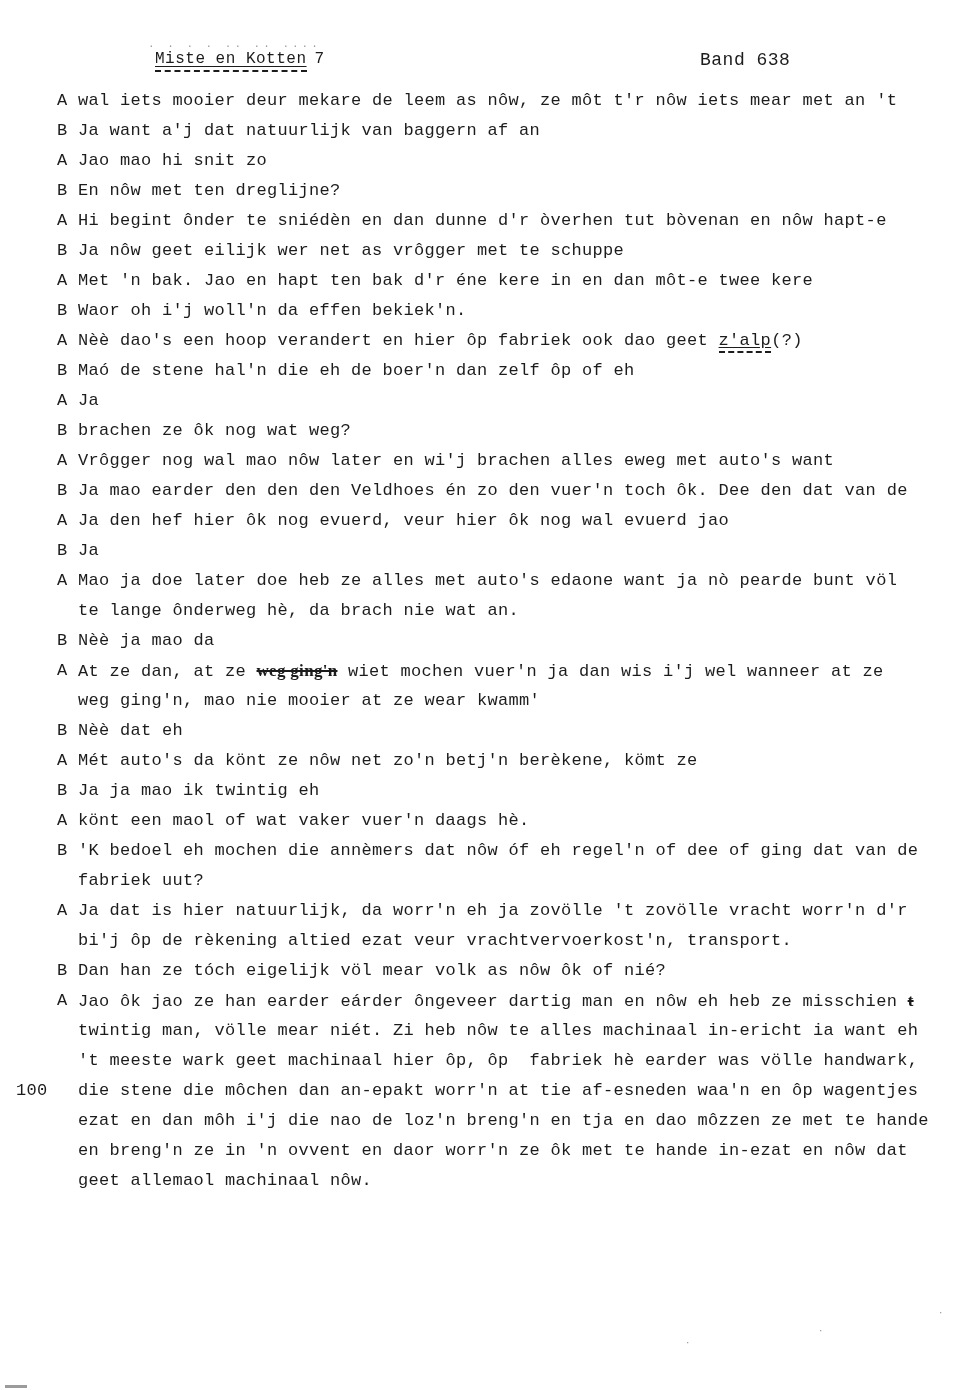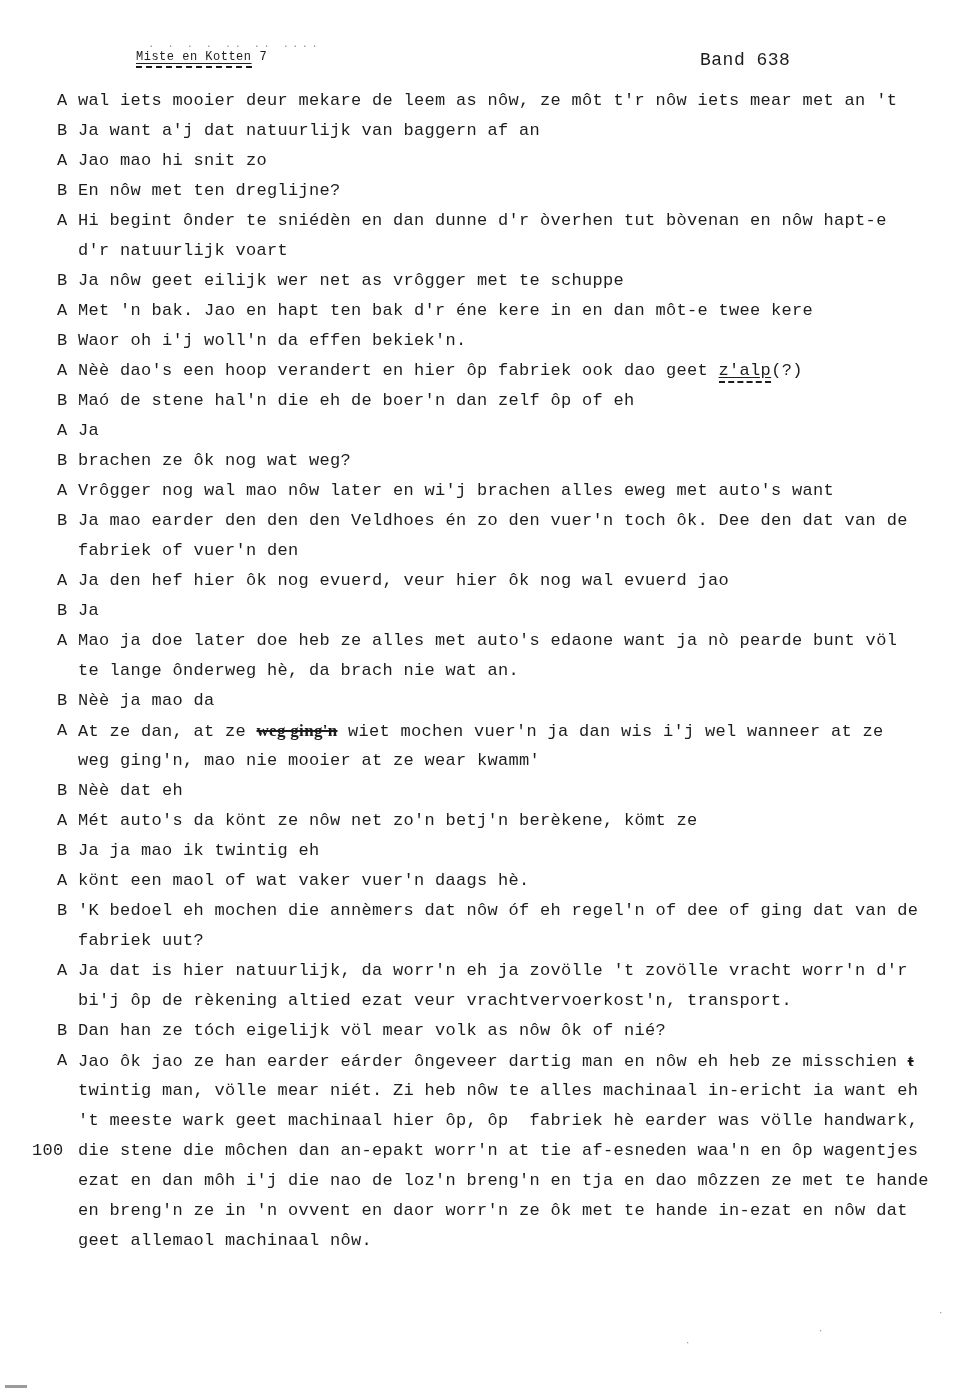--- a/index.html
+++ b/index.html
@@ -27,23 +27,23 @@
     position: absolute;
     left: 148px;
     top: 40px;
     font-size: 11px;
     letter-spacing: 3px;
     color: #9a9a9a;
     user-select: none;
   }
   .doc-title {
     position: absolute;
-    left: 136px;
+    left: 155px;
     top: 50px;
-    font-size: 12px;
+    font-size: 16px;
     letter-spacing: 0.5px;
     white-space: nowrap;
     font-family: Liberation Mono, monospace;
   }
   .title-underlined {
     display: inline-block;
     text-decoration: underline;
     text-underline-offset: 3px;
     border-bottom: 2px dashed #1c1c1c;
     padding-bottom: 2px;
@@ -70,21 +70,21 @@
   .line {
     display: flex;
     height: 30px;
     line-height: 30px;
     font-size: 17px;
     letter-spacing: 0.3px;
     white-space: pre;
   }
   .margin-num {
     width: 57px;
-    padding-left: 32px;
+    padding-left: 16px;
     box-sizing: border-box;
     flex: 0 0 auto;
   }
   .speaker {
     width: 21px;
     flex: 0 0 auto;
   }
   .text {
     flex: 1 1 auto;
     white-space: pre-wrap;
@@ -128,31 +128,29 @@
     <div class="doc-title"><span class="title-underlined">Miste en Kotten</span><span class="title-number">7</span></div>
     <div class="band-label">Band 638</div>
   </div>
 
   <div class="transcript">
       <div class="line"><span class="margin-num"></span><span class="speaker">A</span><span class="text"><span>wal iets mooier deur mekare de leem as nôw, ze môt t'r nôw iets mear met an 't</span></span></div>
       <div class="line"><span class="margin-num"></span><span class="speaker">B</span><span class="text"><span>Ja want a'j dat natuurlijk van baggern af an</span></span></div>
       <div class="line"><span class="margin-num"></span><span class="speaker">A</span><span class="text"><span>Jao mao hi snit zo</span></span></div>
       <div class="line"><span class="margin-num"></span><span class="speaker">B</span><span class="text"><span>En nôw met ten dreglijne?</span></span></div>
       <div class="line"><span class="margin-num"></span><span class="speaker">A</span><span class="text"><span>Hi begint ônder te sniédèn en dan dunne d'r òverhen tut bòvenan en nôw hapt-e</span></span></div>
-      <div class="line"><span class="margin-num"></span><span class="speaker"></span><span class="text"><span>d'r natuurlijk voart</span></span></div>
       <div class="line"><span class="margin-num"></span><span class="speaker">B</span><span class="text"><span>Ja nôw geet eilijk wer net as vrôgger met te schuppe</span></span></div>
       <div class="line"><span class="margin-num"></span><span class="speaker">A</span><span class="text"><span>Met 'n bak. Jao en hapt ten bak d'r éne kere in en dan môt-e twee kere</span></span></div>
       <div class="line"><span class="margin-num"></span><span class="speaker">B</span><span class="text"><span>Waor oh i'j woll'n da effen bekiek'n.</span></span></div>
       <div class="line"><span class="margin-num"></span><span class="speaker">A</span><span class="text"><span>Nèè dao's een hoop verandert en hier ôp fabriek ook dao geet </span><span class="seg-underdash">z'alp</span><span>(?)</span></span></div>
       <div class="line"><span class="margin-num"></span><span class="speaker">B</span><span class="text"><span>Maó de stene hal'n die eh de boer'n dan zelf ôp of eh</span></span></div>
       <div class="line"><span class="margin-num"></span><span class="speaker">A</span><span class="text"><span>Ja</span></span></div>
       <div class="line"><span class="margin-num"></span><span class="speaker">B</span><span class="text"><span>brachen ze ôk nog wat weg?</span></span></div>
       <div class="line"><span class="margin-num"></span><span class="speaker">A</span><span class="text"><span>Vrôgger nog wal mao nôw later en wi'j brachen alles eweg met auto's want</span></span></div>
       <div class="line"><span class="margin-num"></span><span class="speaker">B</span><span class="text"><span>Ja mao earder den den den Veldhoes én zo den vuer'n toch ôk. Dee den dat van de</span></span></div>
-      <div class="line"><span class="margin-num"></span><span class="speaker"></span><span class="text"><span>fabriek of vuer'n den</span></span></div>
       <div class="line"><span class="margin-num"></span><span class="speaker">A</span><span class="text"><span>Ja den hef hier ôk nog evuerd, veur hier ôk nog wal evuerd jao</span></span></div>
       <div class="line"><span class="margin-num"></span><span class="speaker">B</span><span class="text"><span>Ja</span></span></div>
       <div class="line"><span class="margin-num"></span><span class="speaker">A</span><span class="text"><span>Mao ja doe later doe heb ze alles met auto's edaone want ja nò pearde bunt völ</span></span></div>
       <div class="line"><span class="margin-num"></span><span class="speaker"></span><span class="text"><span>te lange ônderweg hè, da brach nie wat an.</span></span></div>
       <div class="line"><span class="margin-num"></span><span class="speaker">B</span><span class="text"><span>Nèè ja mao da</span></span></div>
       <div class="line"><span class="margin-num"></span><span class="speaker">A</span><span class="text"><span>At ze dan, at ze </span><span class="seg-strike">weg ging'n</span><span> wiet mochen vuer'n ja dan wis i'j wel wanneer at ze</span></span></div>
       <div class="line"><span class="margin-num"></span><span class="speaker"></span><span class="text"><span>weg ging'n, mao nie mooier at ze wear kwamm'</span></span></div>
       <div class="line"><span class="margin-num"></span><span class="speaker">B</span><span class="text"><span>Nèè dat eh</span></span></div>
       <div class="line"><span class="margin-num"></span><span class="speaker">A</span><span class="text"><span>Mét auto's da könt ze nôw net zo'n betj'n berèkene, kömt ze</span></span></div>
       <div class="line"><span class="margin-num"></span><span class="speaker">B</span><span class="text"><span>Ja ja mao ik twintig eh</span></span></div>

